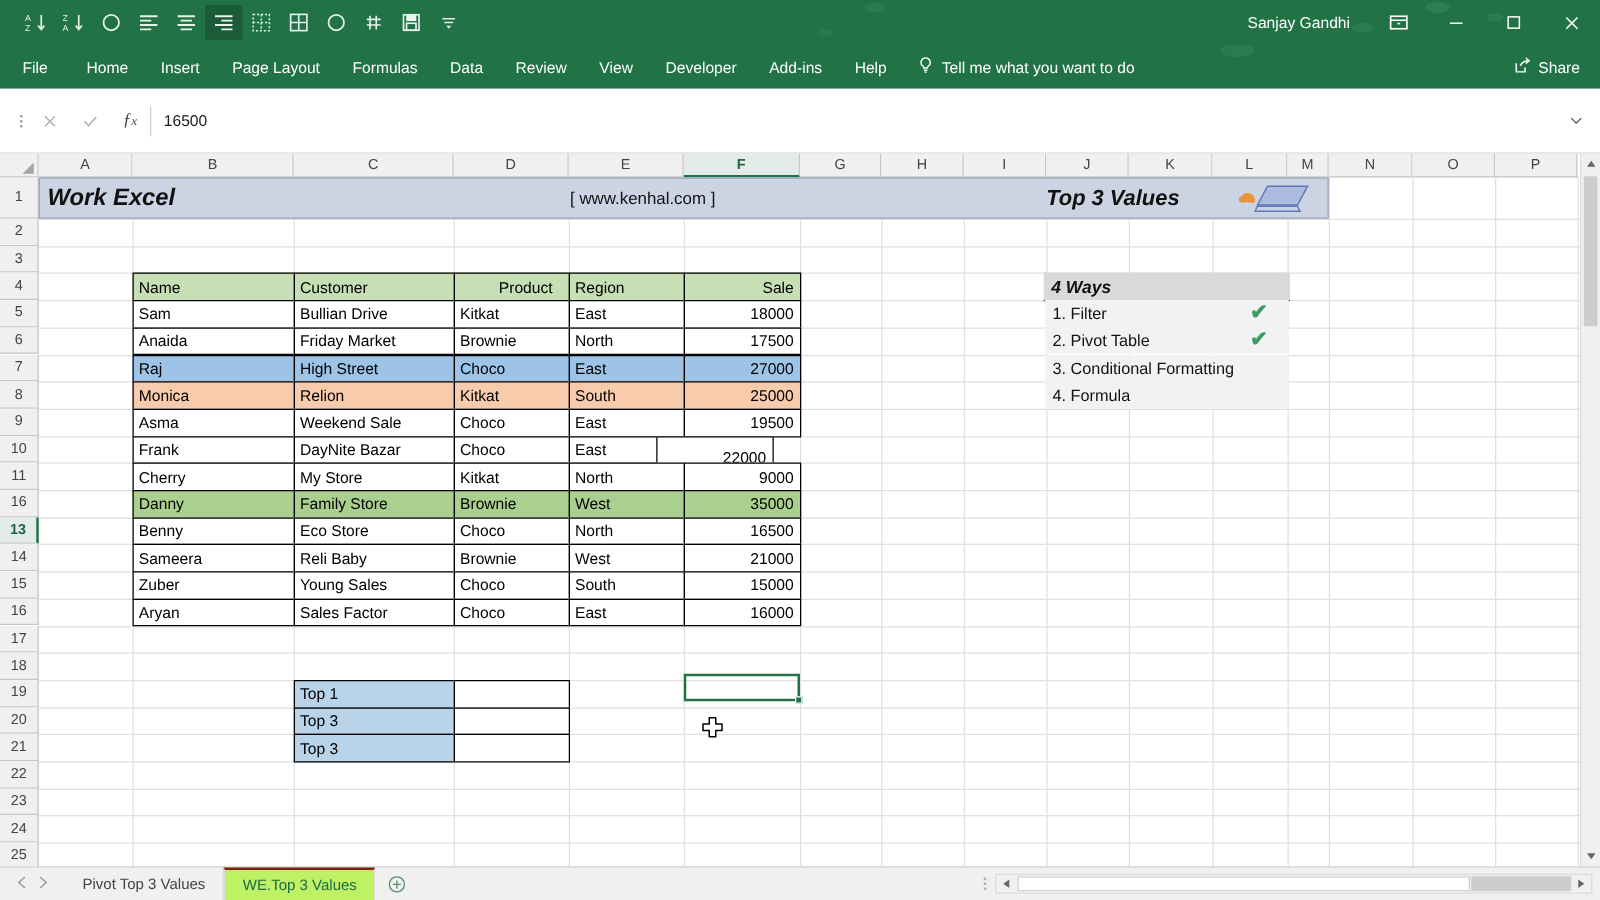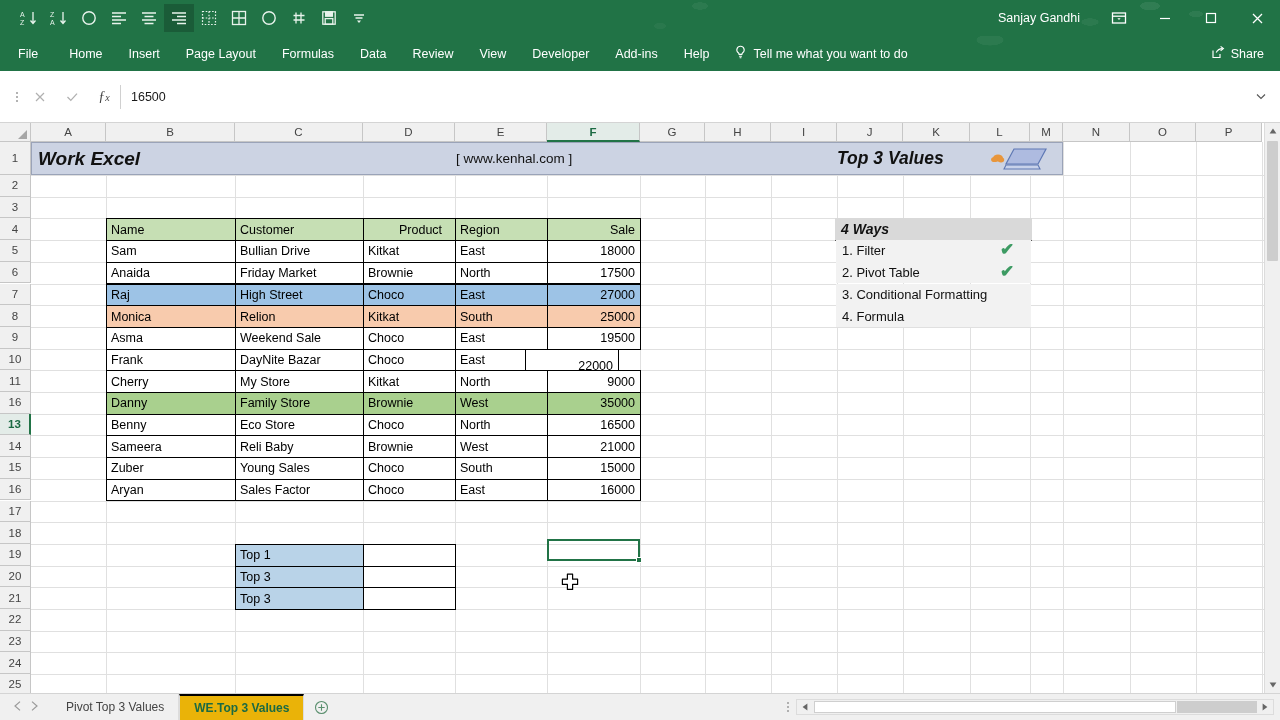--- a/index.html
+++ b/index.html
@@ -189,22 +189,22 @@
   .tabbar {
     position: absolute; left: 0; bottom: 0; width: 1280px; height: 27px;
     background: #f0f0f0; border-top: 1px solid #d4d4d4; display: flex; align-items: center;
   }
   .tab-nav { display: flex; align-items: center; gap: 10px; padding: 0 14px; color: #9a9a9a; font-size: 9px; }
   .sheet-tab {
     height: 26px; display: flex; align-items: center; padding: 0 14px;
     font-size: 12px; color: #444; border-right: 1px solid #dcdcdc;
   }
   .sheet-tab.active {
-    background: #eab308; color: #1b6a43; font-weight: bold;
-    border-top: 2px solid #000000; border-left:1px solid #dcdcdc;
+    background: #bef264; color: #1b6a43; font-weight: normal;
+    border-top: 2px solid #7f1d1d; border-left:1px solid #dcdcdc;
   }
   .addsheet { width: 34px; display: flex; align-items: center; justify-content: center; color: #666; font-size: 14px; }
   .hscroll-area {
     position: absolute; right: 0; bottom: 0; width: 500px; height: 27px;
     display: flex; align-items: center;
   }
   .hs-dots { width: 16px; display:flex;flex-direction:column;align-items:center;gap:2px;}
   .hs-dots i { width:2px;height:2px;background:#b0b0b0;display:block;}
   .hscroll {
     flex: 1; height: 16px; background: #f0f0f0; border: 1px solid #dcdcdc; display: flex; align-items: center;

